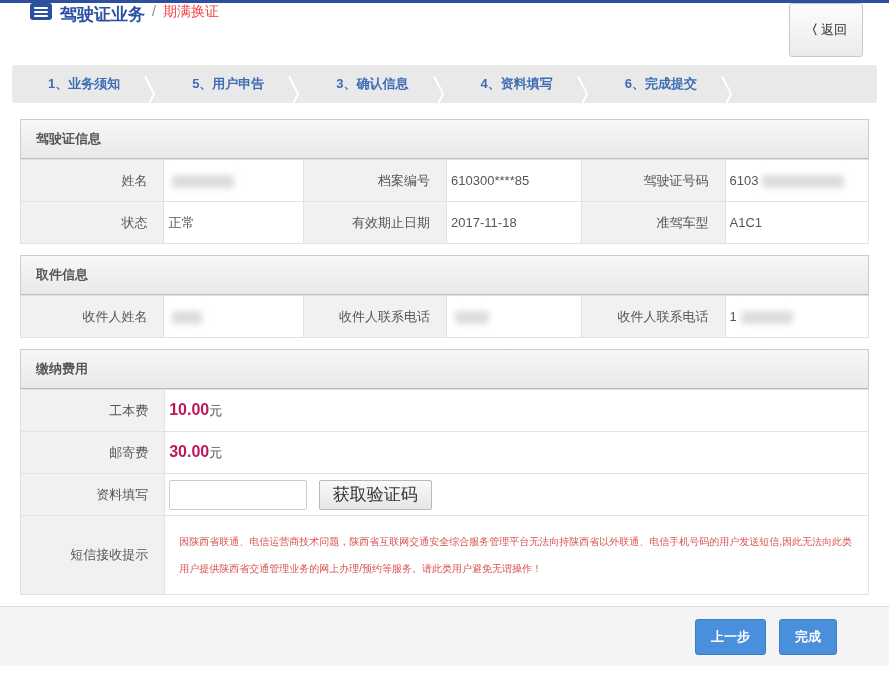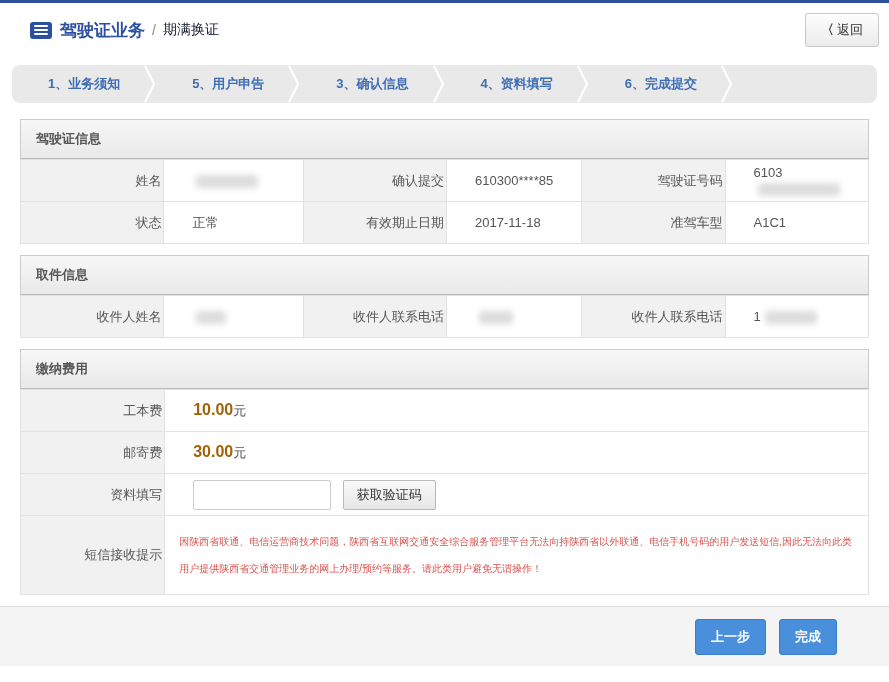--- a/index.html
+++ b/index.html
@@ -2,60 +2,60 @@
 <html><head>
 <meta charset="utf-8">
 <style>
   * { margin: 0; padding: 0; box-sizing: border-box; }
   html, body { width: 889px; height: 682px; background: #fff; overflow: hidden;
     font-family: "Liberation Sans", "DejaVu Sans", sans-serif; color: #555; }
 
   .topline { height: 3px; background: #2e4f9e; }
 
   
-  .pagehead { height: 54px; display: flex; align-items: center; padding: 0 10px 0 30px; background: #fff; }
+  .pagehead { height: 54px; display: flex; padding: 0 26px 0 30px; background: #fff; }
   .pagehead .menu-ico { width: 22px; height: 17px; background: #2b50a2; border-radius: 3px;
     display: inline-flex; flex-direction: column; justify-content: center; gap: 2px; padding: 3px 4px; margin-right: 8px; }
   .pagehead .menu-ico i { display: block; height: 2px; background: #fff; border-radius: 1px; }
   .pagehead .title { font-size: 17px; font-weight: bold; color: #2b50a2; }
   .pagehead .crumb-sep { font-size: 14px; color: #888; margin: 0 7px; }
-  .pagehead .subtitle { font-size: 14px; color: #0f172a; }
+  .pagehead .subtitle { font-size: 14px; color: #ef4444; }
   .back-btn { margin-left: auto; font-size: 13px; color: #333; background: linear-gradient(#fdfdfd, #ebebeb);
     border: 1px solid #c8c8c8; border-radius: 3px; padding: 7px 15px; cursor: pointer; }
   .back-btn .chev { font-weight: bold; margin-right: 3px; }
 
   
   .steps-wrap { margin: 8px 12px 16px; }
-  .steps { display: flex; height: 38px; background: #e9e9e9; border-radius: 8px; }
+  .steps { display: flex; height: 38px; background: #e9e9e9; border-radius: 3px; align-items: center; }
   .step { flex: 1; position: relative; display: flex; align-items: center; justify-content: center;
     font-size: 13px; font-weight: bold; color: #3e6db5; }
   .step .sep { position: absolute; right: 0; top: 0; height: 38px; width: 12px; }
   .step.active { background: #3b7fd6; color: #fff;
     clip-path: polygon(0 0, calc(100% - 14px) 0, 100% 50%, calc(100% - 14px) 100%, 0 100%, 14px 50%); }
   .step.filler { cursor: default; }
 
   
   .section { margin: 0 20px 11px; }
   .sec-head { border: 1px solid #ccc; border-bottom: 1px solid #bbb;
     background: linear-gradient(#f7f7f7, #e9e9e9); padding: 10px 15px;
     font-size: 13px; font-weight: bold; color: #555; }
   table.info { width: 100%; border-collapse: collapse; border: 1px solid #ddd; border-top: none; table-layout: fixed; }
   table.info td { border: 1px solid #e2e2e2; font-size: 13px; height: 42px; }
-  td.lbl { background: #f1f1f1; text-align: right; padding-right: 2px; color: #555; width: 17%; }
-  td.val { background: #fff; padding-left: 28px; color: #555; }
+  td.lbl { background: #f1f1f1; text-align: right; padding-right: 16px; color: #555; width: 17%; }
+  td.val { background: #fff; padding-left: 4px; color: #555; }
   .redact { display: inline-block; height: 13px; background: #dcdcdc; border-radius: 3px;
     filter: blur(3px); vertical-align: middle; margin-left: 4px; }
 
   
-  .fee-num { color: #a16207; font-weight: bold; font-size: 16px; }
+  .fee-num { color: #be185d; font-weight: bold; font-size: 16px; }
   .fee-unit { color: #555; font-size: 13px; }
   td.tall { height: 43px; }
   .code-input { width: 138px; height: 30px; border: 1px solid #ccc; border-radius: 2px;
     padding: 0 8px; font-size: 13px; vertical-align: middle; }
-  .code-btn { height: 30px; margin-left: 8px; padding: 0 13px; font-size: 13px; color: #333;
+  .code-btn { height: 30px; margin-left: 8px; padding: 0 13px; font-size: 17px; color: #333;
     background: linear-gradient(#f9f9f9, #e6e6e6); border: 1px solid #b9b9b9; border-radius: 2px;
     vertical-align: middle; cursor: pointer; }
   td.notice-cell { padding: 12px 14px; height: 68px; vertical-align: middle; }
   .notice { color: #d9534f; font-size: 10px; line-height: 27px; }
 
   
   .footer { margin-top: 5px; height: 60px; background: #f4f4f4; border-top: 1px solid #ddd;
     display: flex; align-items: center; justify-content: flex-end; padding-right: 52px; gap: 13px; }
   .blue-btn { background: #4a8fdc; border: 1px solid #3a7ec9; color: #fff; font-weight: bold;
     font-size: 13px; padding: 8px 15px; border-radius: 3px; cursor: pointer; }
@@ -121,21 +121,21 @@
         <col style="width:16.5%">
         <col style="width:16.5%">
         <col style="width:16%">
         <col style="width:17%">
         <col style="width:17%">
       </colgroup>
     <tbody>
         <tr>
       <td class="lbl">姓名</td>
       <td class="val"><span class="redact" style="width:62px"></span></td>
-      <td class="lbl">确认提交</td>
+      <td class="lbl">档案编号</td>
       <td class="val">610300****85</td>
       <td class="lbl">驾驶证号码</td>
       <td class="val"><span>6103</span><span class="redact" style="width:82px"></span></td>
     </tr>
     <tr>
       <td class="lbl">状态</td>
       <td class="val">正常</td>
       <td class="lbl">有效期止日期</td>
       <td class="val">2017-11-18</td>
       <td class="lbl">准驾车型</td>

